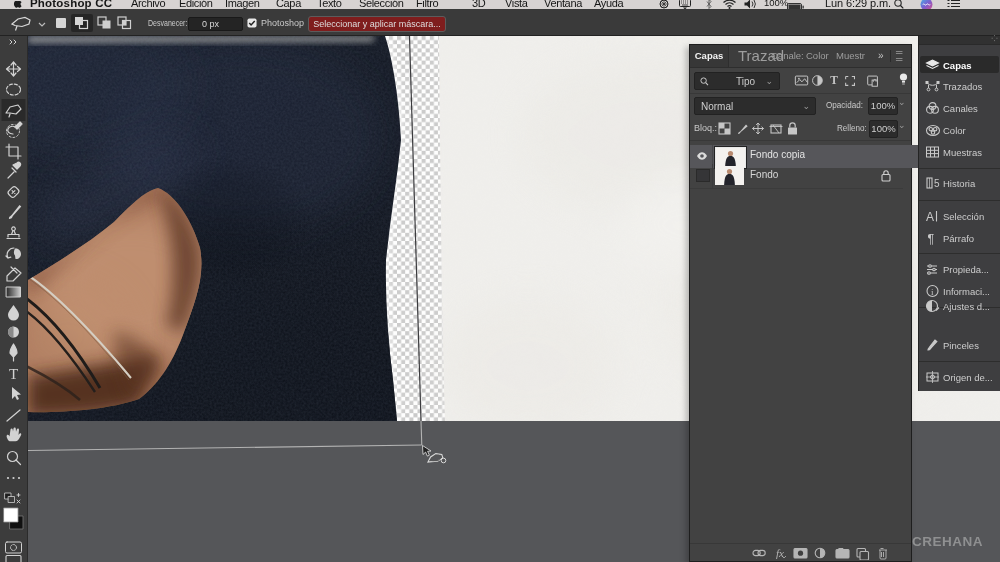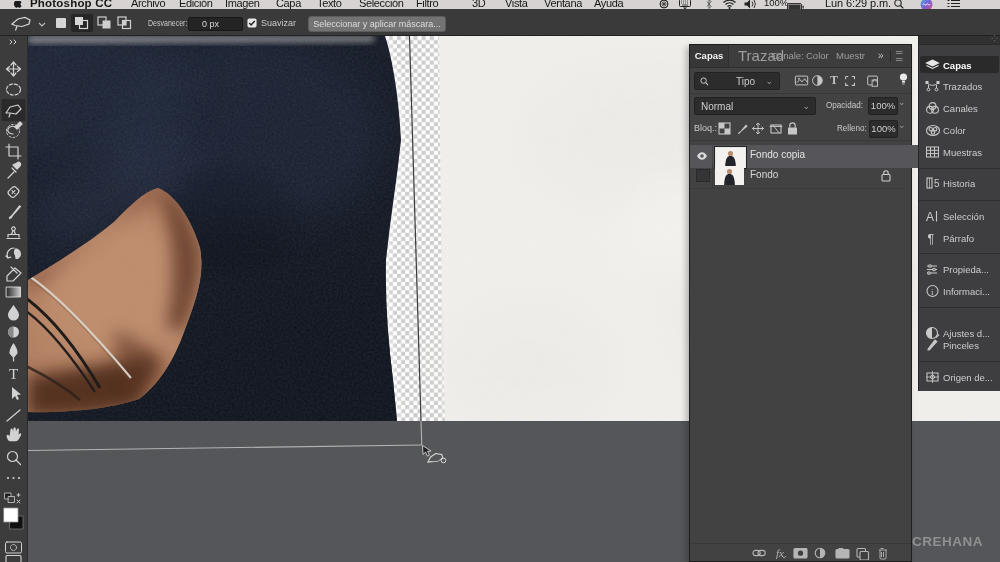--- a/index.html
+++ b/index.html
@@ -6,21 +6,21 @@
   .abs{position:absolute;}
   #stage{position:absolute;left:0;top:0;width:1000px;height:562px;}
   
   #menubar{left:0;top:0;width:1000px;height:9px;background:#d7d3d2;overflow:hidden;}
   #menubar .mi{position:absolute;top:-2.8px;font-size:11px;color:#161616;white-space:nowrap;letter-spacing:-0.35px;}
   #menubar .b{font-weight:bold;}
   
   #optbar{left:0;top:9px;width:1000px;height:27px;background:#3a3a3a;border-bottom:1px solid #222;box-sizing:border-box;}
   #optbar .lbl{position:absolute;font-size:9px;color:#c9c9c9;}
   #feather{left:188px;top:8px;width:40px;height:12px;background:#242424;border:1px solid #191919;border-radius:2px;font-size:9px;color:#d8d8d8;line-height:12px;padding-left:13px;}
-  #maskbtn{left:308px;top:7px;width:136px;height:14px;background:#737373;border:1px solid #5c5c5c;border-radius:3px;color:#dedede;font-size:9px;line-height:14px;text-align:center;white-space:nowrap;}
+  #maskbtn{left:308px;top:7px;width:136px;height:14px;background:#7f1d1d;border:1px solid #5c5c5c;border-radius:3px;color:#dedede;font-size:9px;line-height:14px;text-align:center;white-space:nowrap;}
   
   #toolbar{left:0;top:36px;width:28px;height:526px;background:#3c3c3c;border-right:1px solid #2b2b2b;box-sizing:border-box;}
   
   #photo{left:28px;top:36px;width:972px;height:385px;}
   
   #subtitle{left:401px;top:515px;width:197px;height:27px;background:#262a3e;color:#f4f4f6;font-size:13.5px;line-height:27.5px;text-align:center;white-space:nowrap;letter-spacing:0.1px;}
   
   #lpanel{left:689px;top:44px;width:223px;height:518px;background:#424242;border:1px solid #1e1e1e;box-sizing:border-box;box-shadow:-3px 3px 6px rgba(0,0,0,.25);}
   
   #dock{left:918px;top:36px;width:82px;height:355px;background:#3e3e40;border-left:1px solid #242424;box-sizing:border-box;}
@@ -211,21 +211,21 @@
       <rect x="64" y="3" width="8" height="8" fill="none" stroke="#cfcfcf" stroke-width="1.2"></rect>
       <rect x="68.5" y="6.5" width="8" height="8" fill="none" stroke="#cfcfcf" stroke-width="1.2"></rect>
       <rect x="68.5" y="6.5" width="3.5" height="4.5" fill="#cfcfcf"></rect>
     </svg>
     <span class="lbl" style="left:148px;top:9px;display:inline-block;transform:scaleX(0.78);transform-origin:0 0;">Desvanecer:</span>
     <div id="feather" class="abs">0 px</div>
     <svg class="abs" style="left:247px;top:9px;" width="10" height="10" viewBox="0 0 11 11">
         <rect x="0.5" y="0.5" width="10" height="10" rx="2" fill="#e8e8e8"></rect>
         <path d="M2.5,5.5 l2,2.2 4,-4.5" stroke="#222" stroke-width="1.6" fill="none"></path>
       </svg>
-    <span class="lbl" style="left:261px;top:9px;">Suavizar</span>
+    <span class="lbl" style="left:261px;top:9px;">Photoshop</span>
     <div id="maskbtn" class="abs">Seleccionar y aplicar máscara...</div>
   </div>
   <div id="toolbar" class="abs"><svg width="27" height="526" viewBox="0 0 27 526" xmlns="http://www.w3.org/2000/svg">
     <g stroke="#d2d2d2" fill="none" stroke-width="1.2" stroke-linecap="round" stroke-linejoin="round">
 
       <path d="M10,4 l2,2 -2,2 M14,4 l2,2 -2,2" stroke-width="1"></path>
 
       <rect x="1.5" y="63" width="24" height="22" fill="#2a2a2a" stroke="none"></rect>
 
       <path d="M13.5,26 v14 M6.5,33 h14 M13.5,26 l-2.5,3 M13.5,26 l2.5,3 M13.5,40 l-2.5,-3 M13.5,40 l2.5,-3 M6.5,33 l3,-2.5 M6.5,33 l3,2.5 M20.5,33 l-3,-2.5 M20.5,33 l-3,2.5"></path>
@@ -534,21 +534,21 @@
       <span class="dl">Propieda...</span>
       </div>
     <div class="dbtn" style="top:246px;">
       <svg width="15" height="14" viewBox="0 0 15 14">
           <circle cx="7.5" cy="7" r="5.5" stroke="#c9c9c9" fill="none" stroke-width="1.1"></circle>
           <text x="6" y="10.5" font-size="9" fill="#c9c9c9" font-family="Liberation Serif,serif">i</text>
         </svg>
       <span class="dl">Informaci...</span>
       </div>
     <div class="dsep" style="top:270.5px;"></div>
-    <div class="dbtn" style="top:288px;">
+    <div class="dbtn" style="top:261px;">
       <svg width="15" height="14" viewBox="0 0 15 14">
           <circle cx="7" cy="7" r="5.5" stroke="#c9c9c9" fill="none" stroke-width="1.1"></circle>
           <path d="M7,1.5 a5.5,5.5 0 0,0 0,11 z" fill="#c9c9c9"></path>
           <path d="M11,11.5 l3,-3" stroke="#c9c9c9" stroke-width="1.3"></path>
         </svg>
       <span class="dl">Ajustes d...</span>
       </div>
     <div class="dbtn" style="top:300.5px;">
       <svg width="15" height="14" viewBox="0 0 15 14">
           <g stroke="#c9c9c9" stroke-width="1.2" fill="none">

